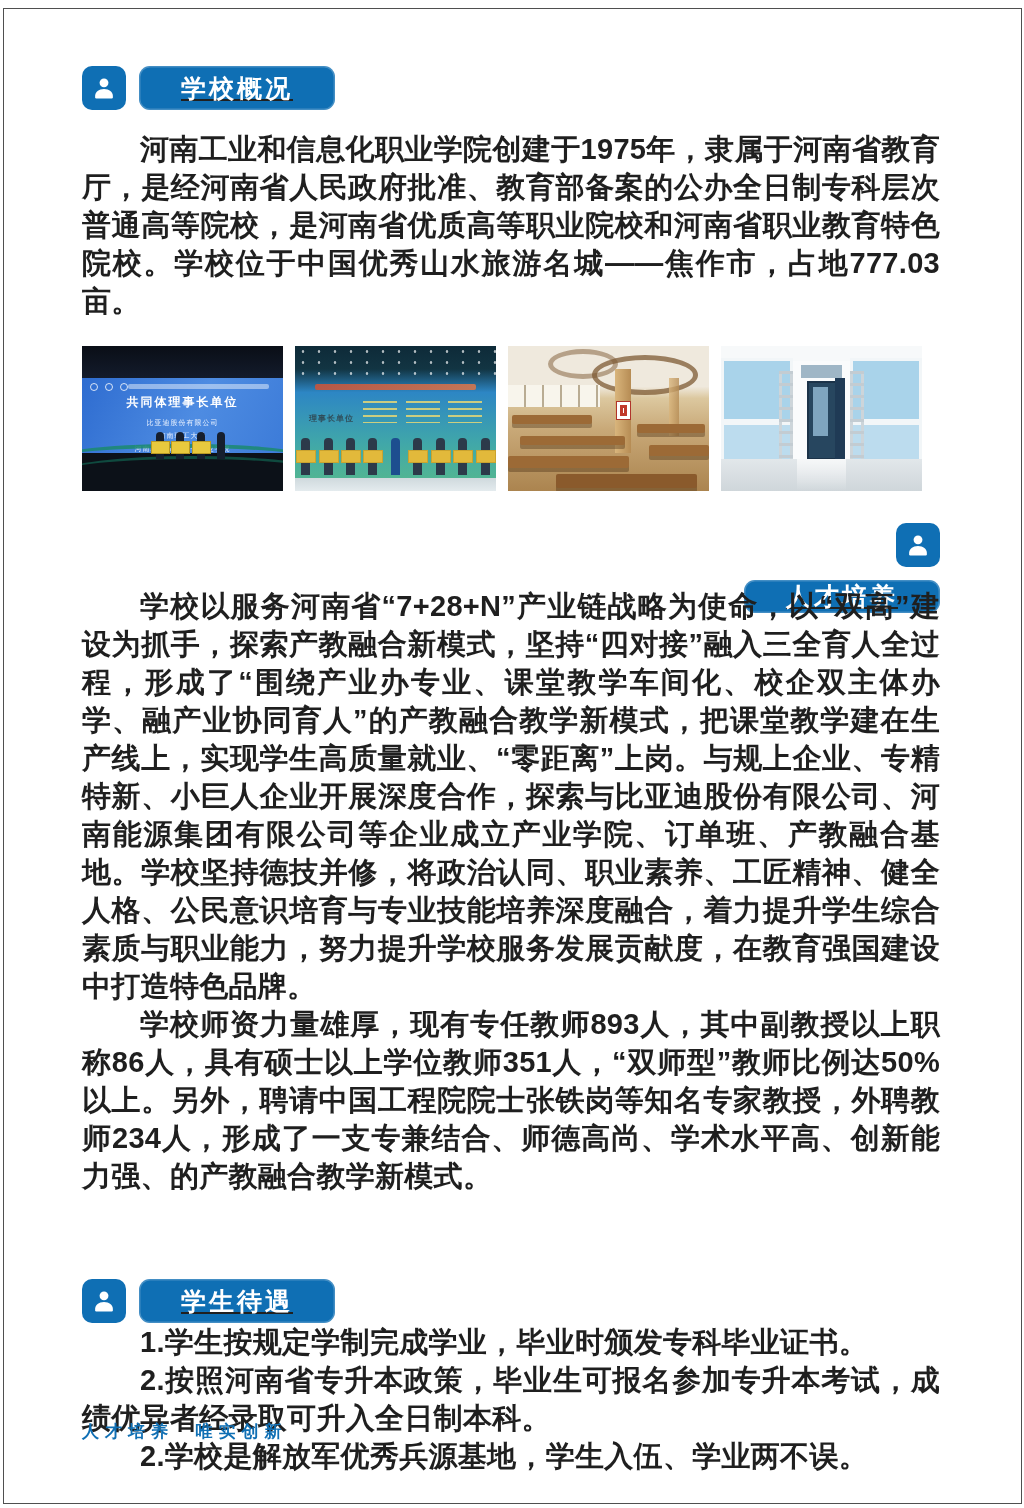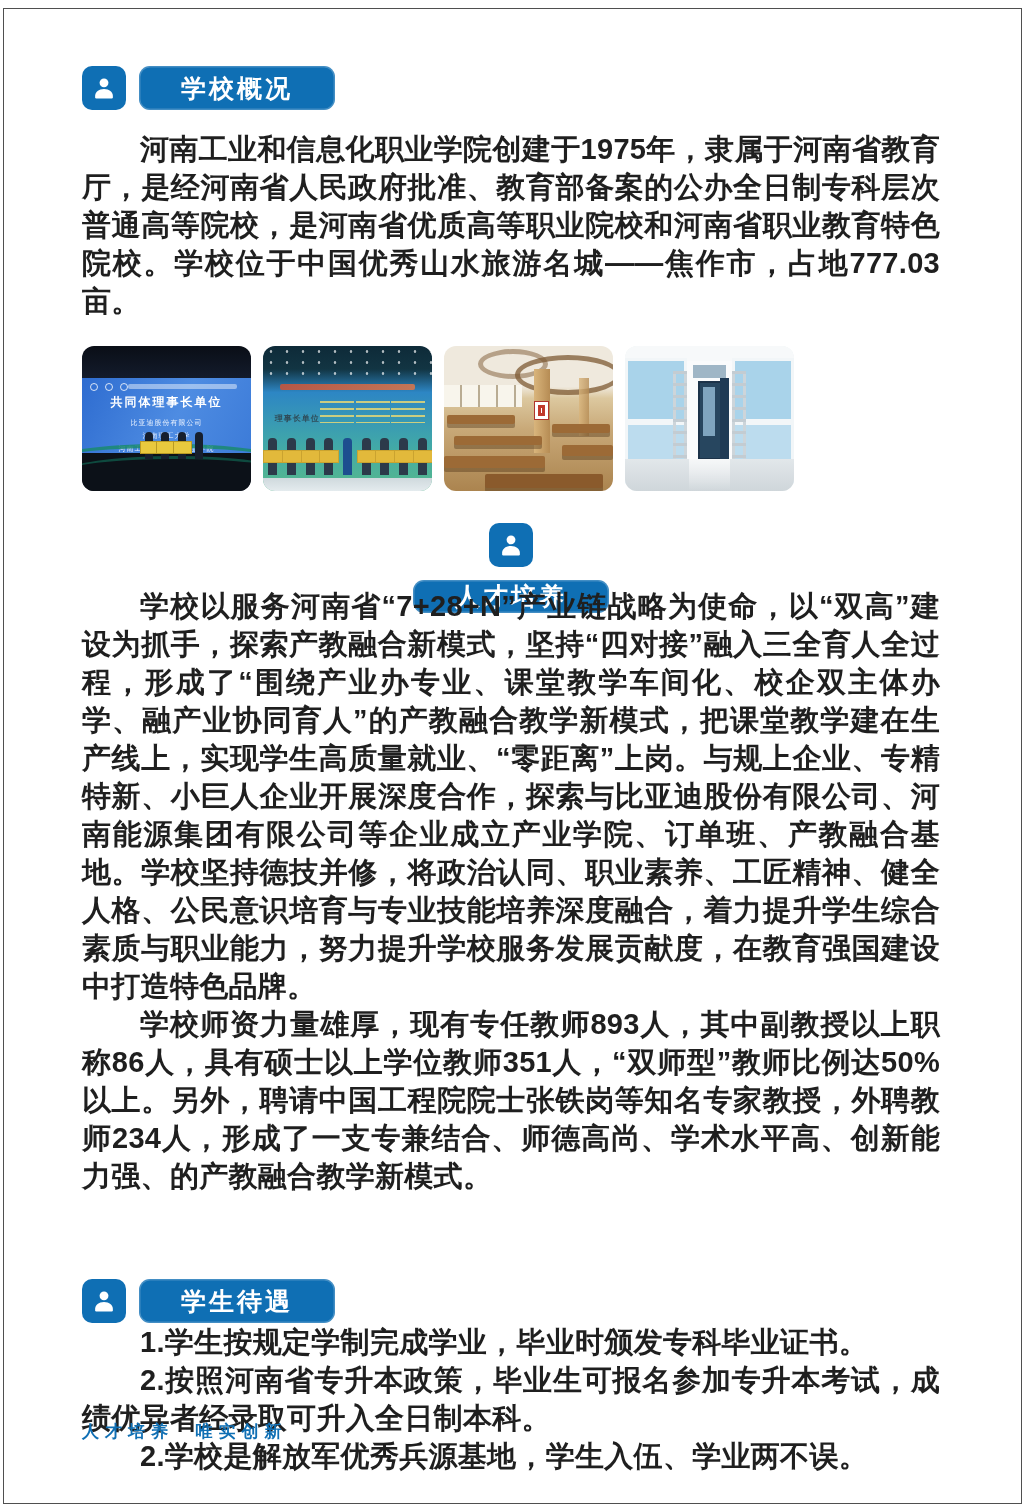--- a/index.html
+++ b/index.html
@@ -3,42 +3,42 @@
 <meta charset="utf-8">
 <style>
   html,body{margin:0;padding:0;background:#fff;}
   .page{position:relative;width:1024px;height:1508px;background:#ffffff;overflow:hidden;
         font-family:"Liberation Sans","DejaVu Sans",sans-serif;color:#202020;}
   .frame{position:absolute;left:3px;top:8px;right:2px;bottom:4px;
          border:1px solid #4f4f4f;pointer-events:none;}
   .content{position:absolute;left:82px;right:84px;top:0;}
 
   
-  .sec-head{display:flex;align-items:center;gap:13px;height:44px;}
+  .sec-head{display:flex;align-items:flex-end;gap:13px;height:44px;text-decoration:underline;}
   .sec-head.first{margin-top:66px;}
   .sec-head.second{margin-top:32px;flex-direction:column;}
   .sec-head.third{margin-top:84px;}
   .head-icon{width:44px;height:44px;border-radius:10px;background:#0f6fb4;
              display:flex;align-items:center;justify-content:center;flex:0 0 auto;}
   .head-icon svg{width:28px;height:28px;display:block;}
   .head-badge{height:44px;border-radius:11px;background:#0f6fb4;color:#ffffff;
               display:flex;align-items:center;justify-content:center;
               padding:0 42px;font-size:25px;font-weight:700;letter-spacing:3px;
               box-shadow:inset 0 0 0 1.5px rgba(255,255,255,.22);}
 
   
   .para{margin:20px 0 0;font-size:29px;line-height:38px;font-weight:600;
         text-align:justify;text-indent:2em;letter-spacing:.3px;color:#1f1f1f;}
   .para.cont{margin-top:0;}
   .items .para{margin-top:0;}
   .items{}
 
   
   .photos{margin-top:26px;display:flex;gap:12px;}
-  .photo{position:relative;width:169px;height:145px;overflow:hidden;border-radius:12px;flex:0 0 auto;}
+  .photo{position:relative;width:201px;height:145px;overflow:hidden;border-radius:0;flex:0 0 auto;}
 
   
   .p1{background:linear-gradient(#0a0e16 0%,#131b2c 22%,#0f1524 100%);}
   .p1 .screen{position:absolute;left:0;right:0;top:22%;height:54%;
               background:linear-gradient(115deg,#2e6cd0 0%,#4e8ce2 55%,#3c7bd8 100%);}
   .p1 .logos{position:absolute;top:5px;left:8px;display:flex;gap:7px;}
   .p1 .logos i{width:6px;height:6px;border-radius:50%;border:1px solid rgba(255,255,255,.8);}
   .p1 .blurline{position:absolute;top:6px;left:46px;right:14px;height:5px;border-radius:2px;
                 background:rgba(255,255,255,.45);}
   .p1 .scr-title{position:absolute;top:16px;left:0;right:0;text-align:center;

